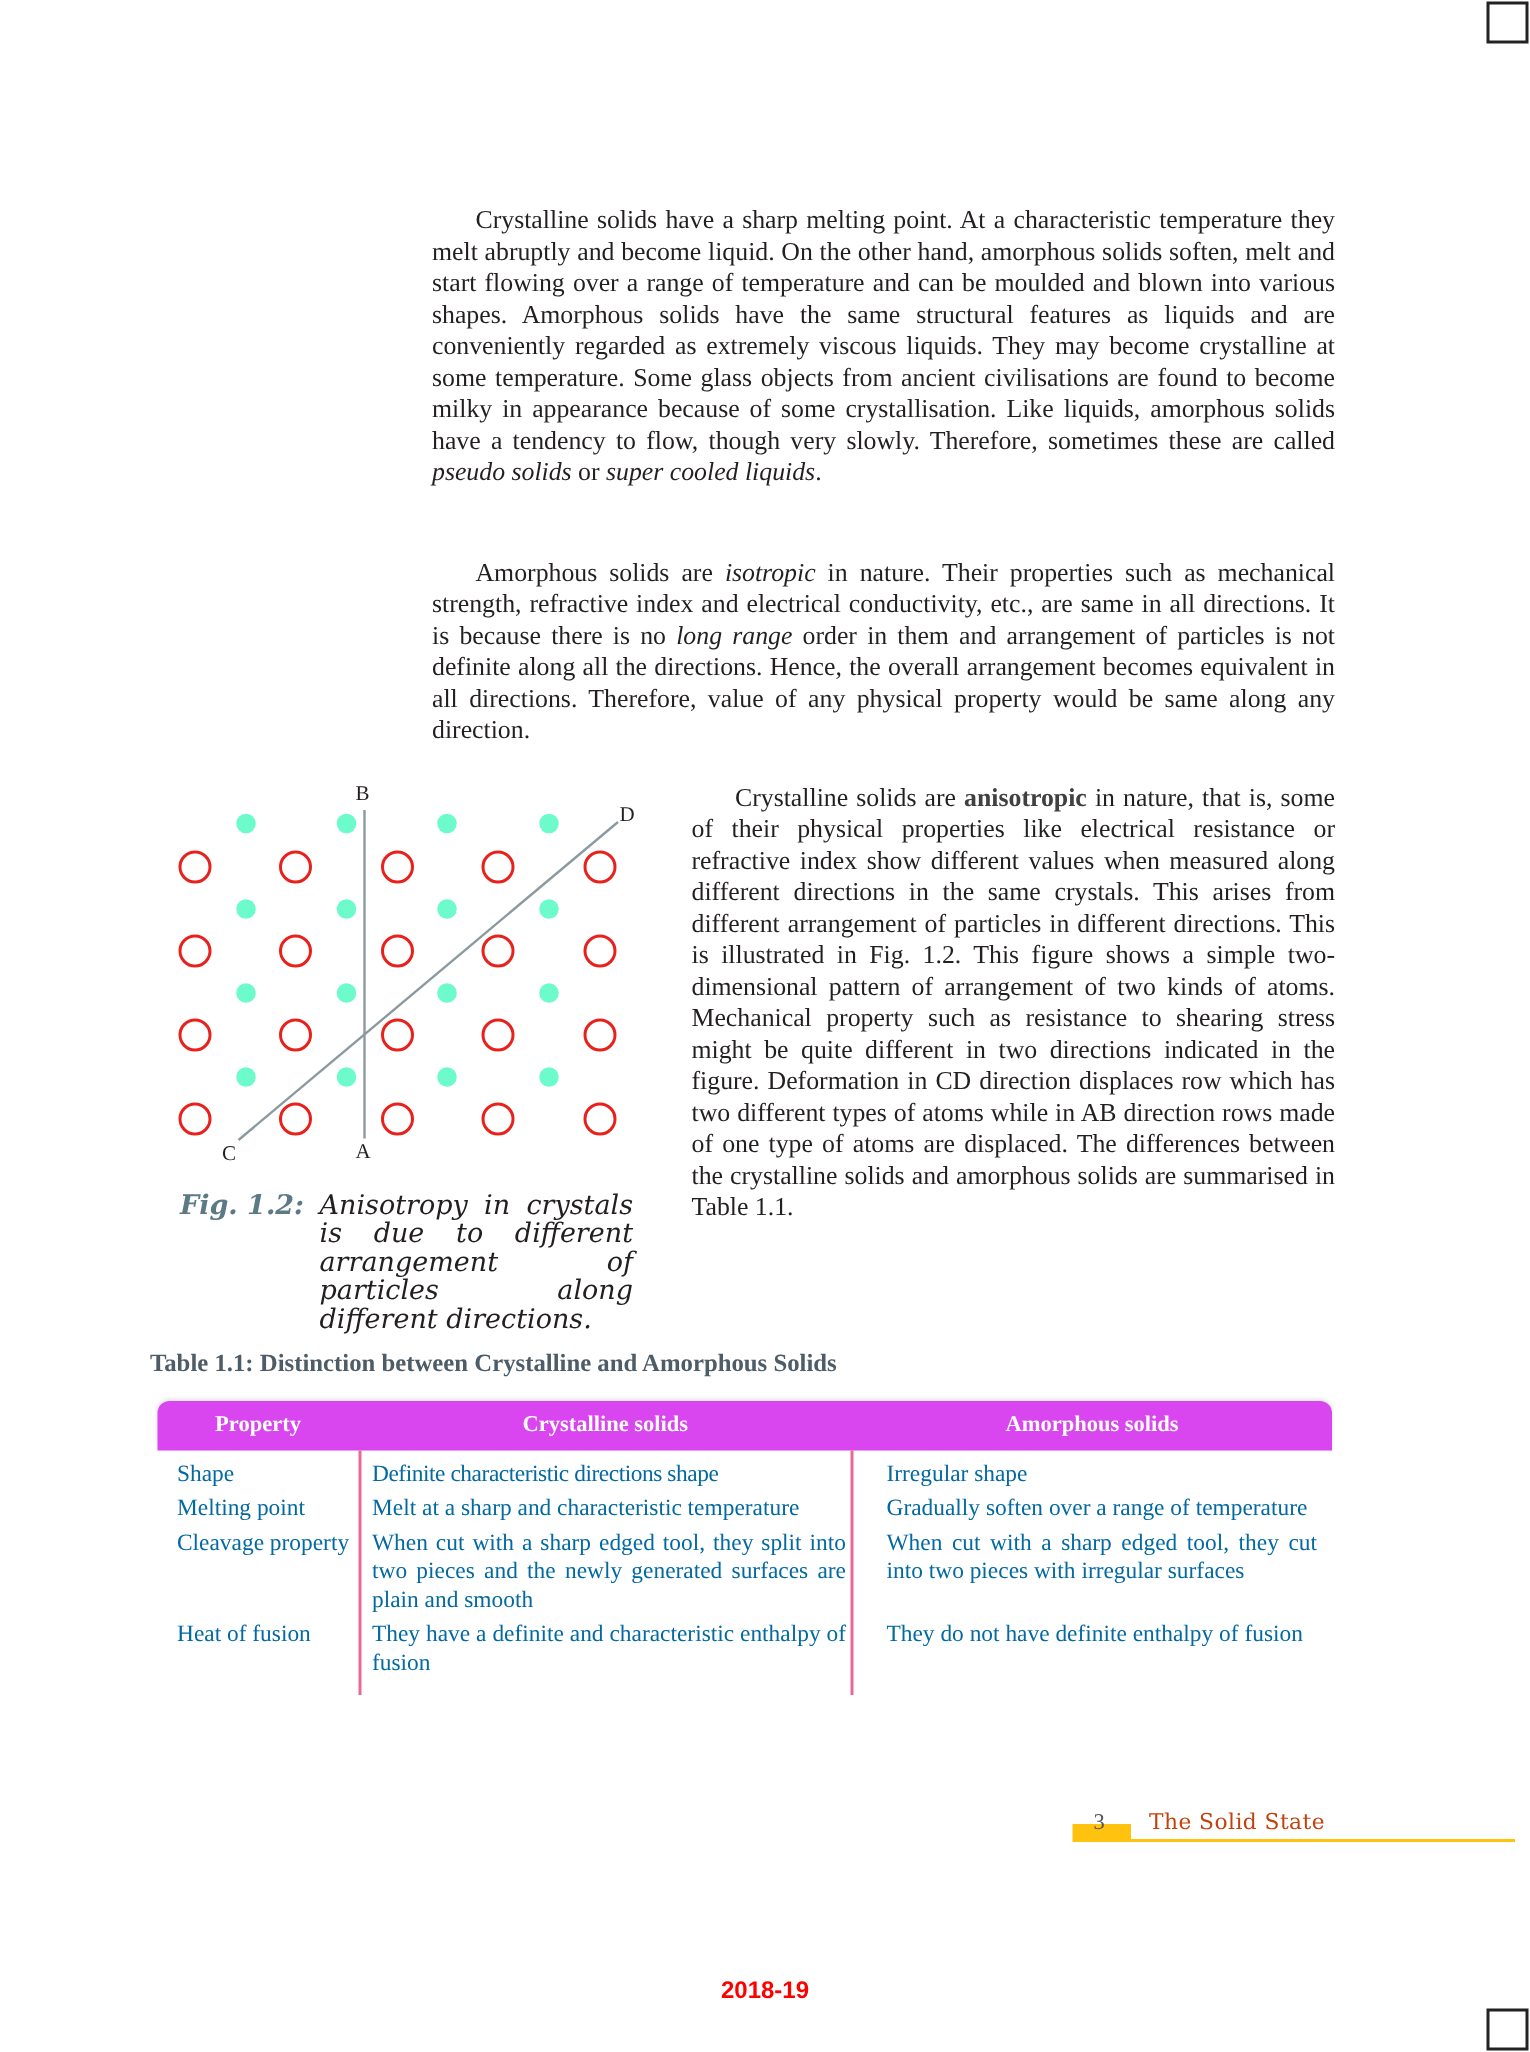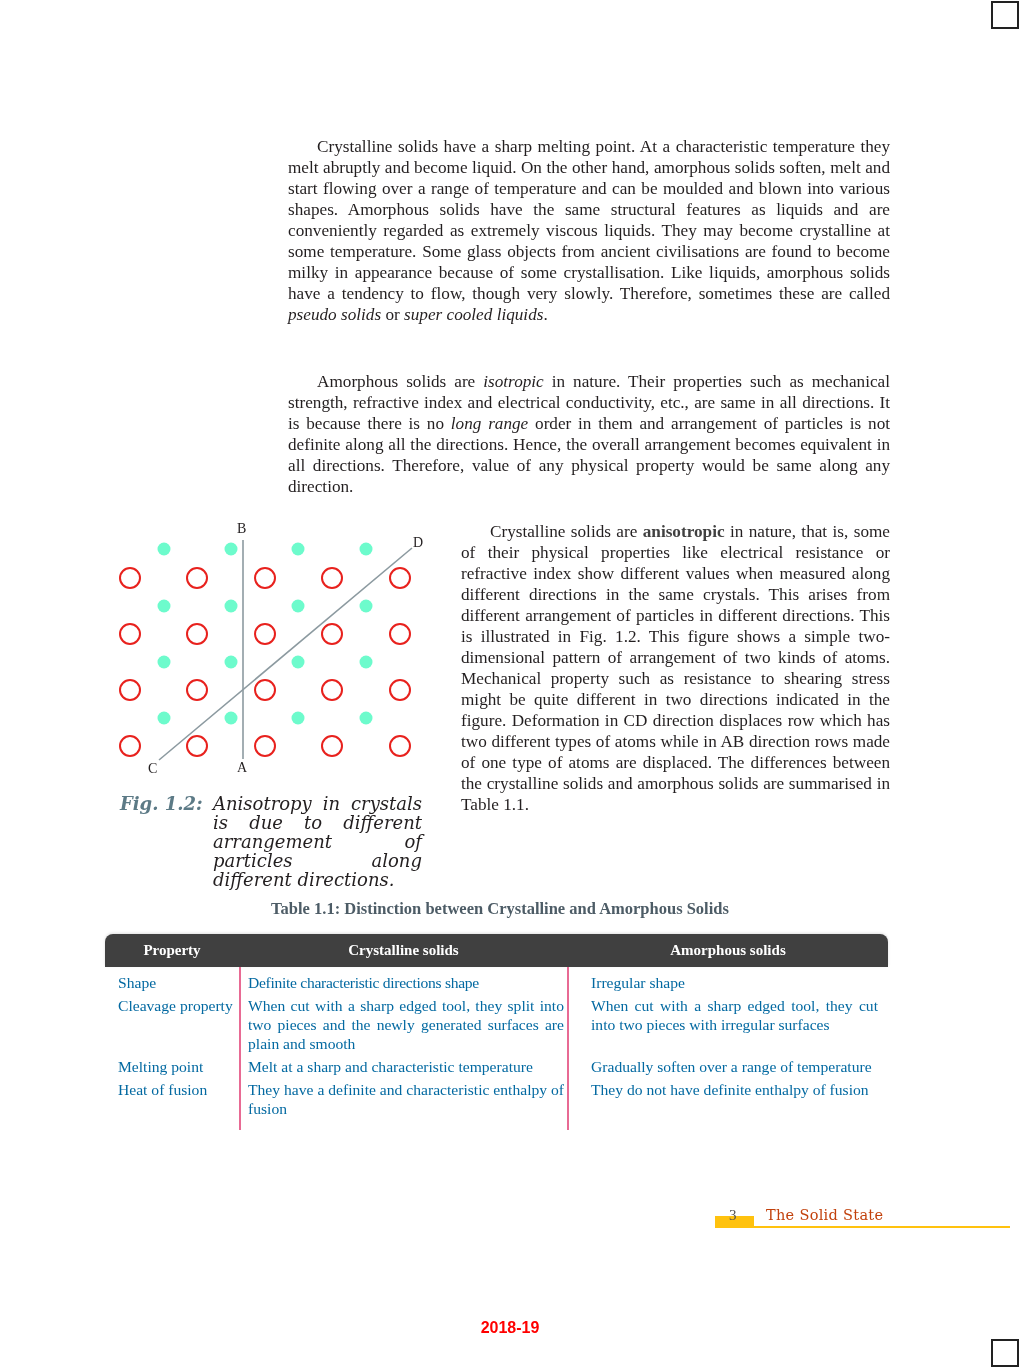--- a/index.html
+++ b/index.html
@@ -17,25 +17,25 @@
   .p3 { left: 461px; top: 521px; width: 429px; }
   .para i { font-style: italic; }
   .accent-bold { font-weight: bold; color: #404040; }
 
   .figure { position: absolute; left: 110px; top: 515px; width: 330px; height: 270px; }
   .fig-caption { position: absolute; left: 120px; top: 794px; width: 302px; font-family: "DejaVu Serif", serif;
                  font-size: 18px; line-height: 19px; font-style: italic; color: #231f20; }
   .fig-caption .label { position: absolute; left: 0; top: 0; font-weight: bold; color: #5c7a86; }
   .fig-caption .text { margin-left: 93px; text-align: justify; }
 
-  .table-title { position: absolute; left: 100px; top: 899px; width: 800px; text-align: center;
+  .table-title { position: absolute; left: 100px; top: 899px; width: 800px; text-align: left;
                  font-family: "Liberation Serif", serif; font-weight: bold; font-size: 16.5px; color: #4d5c66; }
 
   .table { position: absolute; left: 105px; top: 934px; width: 783px; }
-  .thead { display: flex; height: 33px; background: #404040; border-top-left-radius: 8px; border-top-right-radius: 8px;
+  .thead { display: flex; height: 33px; background: #d946ef; border-top-left-radius: 8px; border-top-right-radius: 8px;
            box-shadow: 0 -1px 3px rgba(0,0,0,0.12); color: #ffffff; font-family: "Liberation Serif", serif;
            font-weight: bold; font-size: 15px; align-items: center; }
   .th { text-align: center; }
   .c1 { width: 134px; }
   .c2 { width: 329px; }
   .c3 { width: 320px; }
   .tbody { position: relative; padding-top: 6px; padding-bottom: 8px; }
   .tbody .vline { position: absolute; top: 0; bottom: 0; width: 1.5px; background: #e86a94; }
   .vline.v1 { left: 134px; }
   .vline.v2 { left: 462px; }
@@ -132,28 +132,28 @@
   </div>
   <div class="tbody">
     <div class="vline v1"></div>
     <div class="vline v2"></div>
     <div class="trow">
       <div class="td c1">Shape</div>
       <div class="td c2" style="letter-spacing:-0.3px;">Definite characteristic directions shape</div>
       <div class="td c3">Irregular shape</div>
     </div>
     <div class="trow">
+      <div class="td c1">Melting point</div>
+      <div class="td c2">Melt at a sharp and characteristic temperature</div>
+      <div class="td c3">Gradually soften over a range of temperature</div>
+    </div>
+    <div class="trow">
       <div class="td c1">Cleavage property</div>
       <div class="td c2">When cut with a sharp edged tool, they split into two pieces and the newly generated surfaces are plain and smooth</div>
       <div class="td c3">When cut with a sharp edged tool, they cut into two pieces with irregular surfaces</div>
-    </div>
-    <div class="trow">
-      <div class="td c1">Melting point</div>
-      <div class="td c2">Melt at a sharp and characteristic temperature</div>
-      <div class="td c3">Gradually soften over a range of temperature</div>
     </div>
     <div class="trow">
       <div class="td c1">Heat of fusion</div>
       <div class="td c2">They have a definite and characteristic enthalpy of fusion</div>
       <div class="td c3">They do not have definite enthalpy of fusion</div>
     </div>
   </div>
 </div>
 
 <div class="footer-bar"></div>

